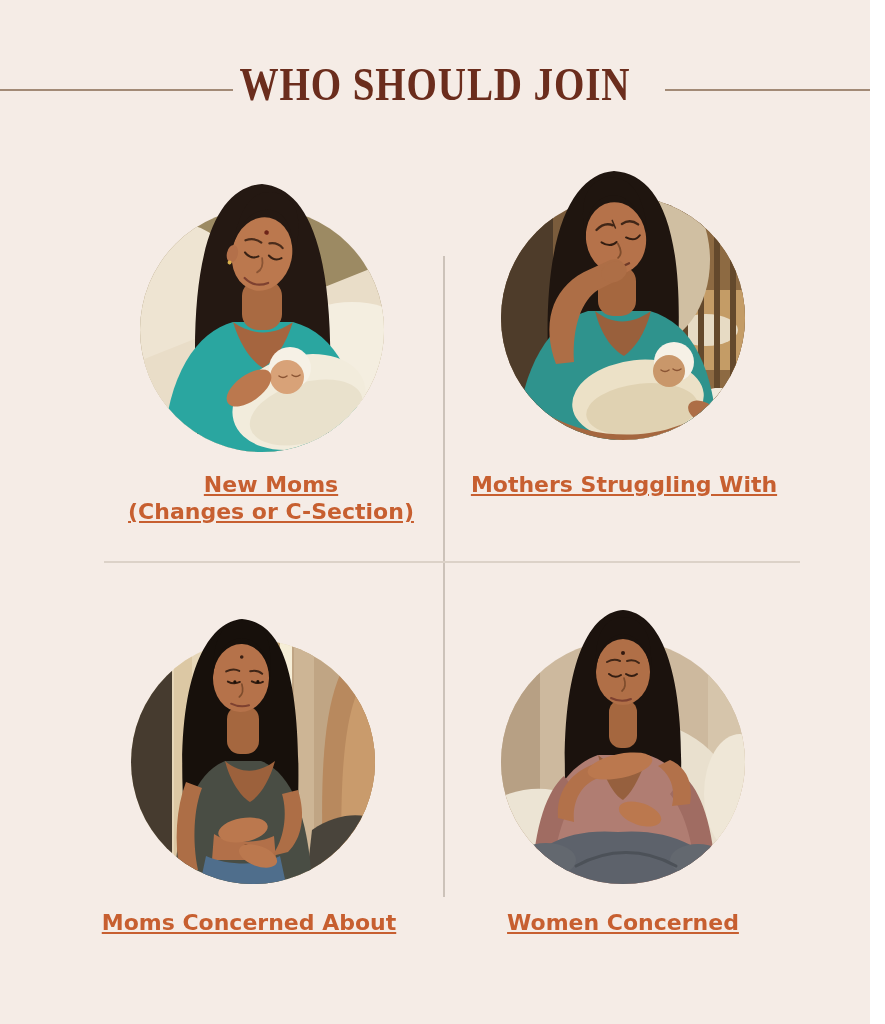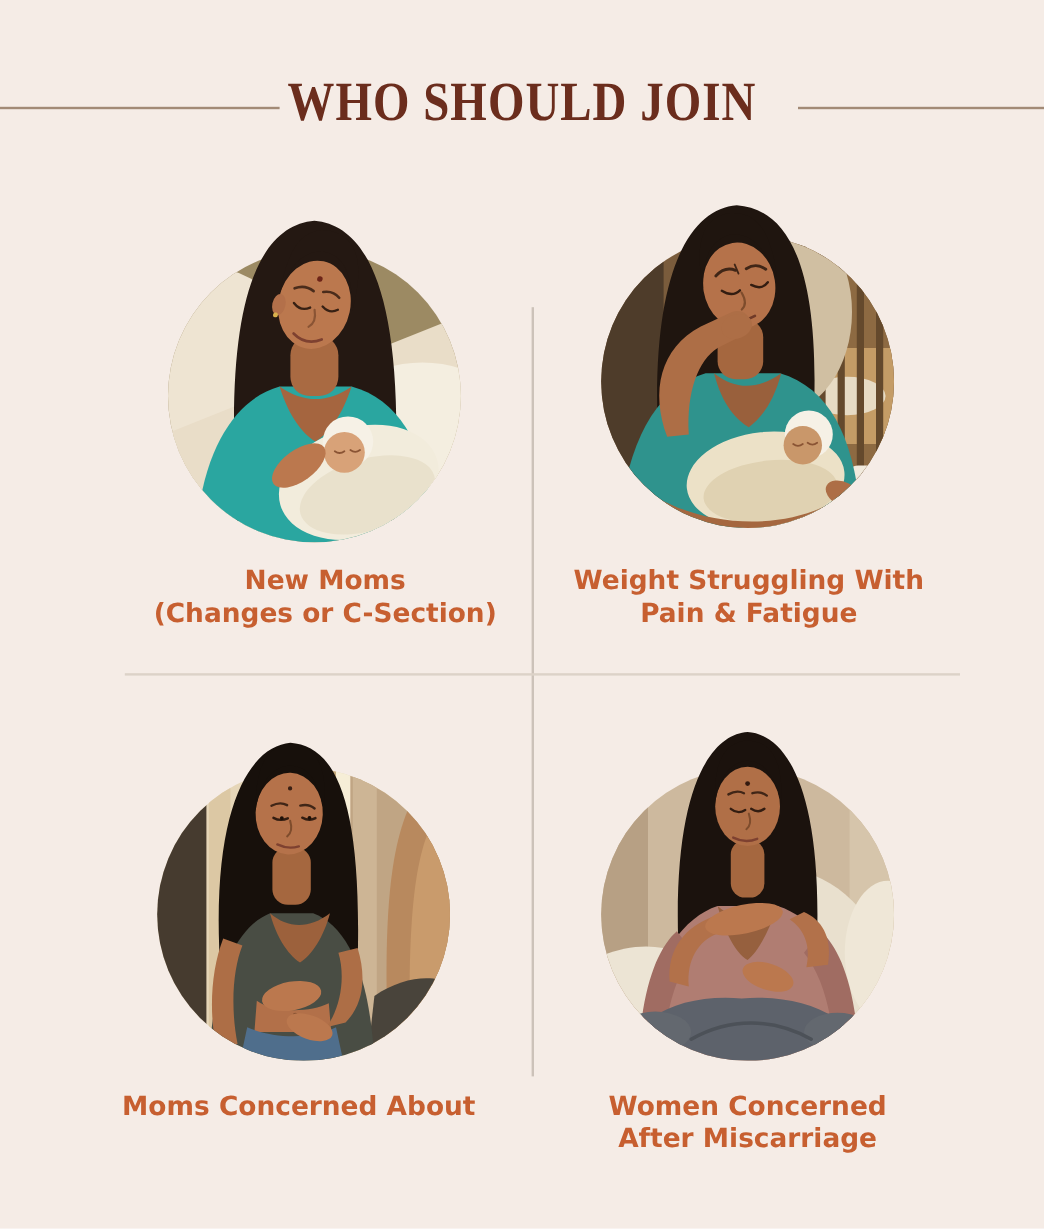--- a/index.html
+++ b/index.html
@@ -18,21 +18,21 @@
   .rule-right{left:665px;width:212px;}
   .divider-v{position:absolute;left:443px;top:256px;width:2px;height:641px;background:#ccc2b9;}
   .divider-h{position:absolute;left:104px;top:561px;width:696px;height:2px;background:#dcd2c8;}
   figure{margin:0;}
   .photo{position:absolute;width:250px;height:290px;}
   .caption{
     position:absolute;width:440px;text-align:center;
     color:#c75f30;font-weight:700;font-size:22px;line-height:1.22;
     font-family:"DejaVu Sans","Liberation Sans",sans-serif;
   }
-  .cap-line{display:block;}
+  .cap-line{display:block;text-decoration:underline;}
 </style>
 </head>
 <body>
 
 <div class="page">
 
   <span class="rule rule-left"></span>
   <h1 class="title">WHO SHOULD JOIN</h1>
   <span class="rule rule-right"></span>
 
@@ -142,22 +142,21 @@
         </g>
         <circle cx="176" cy="212" r="20" fill="#f6f1e6"></circle>
         <circle cx="171" cy="221" r="16" fill="#c9976a"></circle>
         <path d="M163,220 q4,3 8,0" stroke="#8a5434" stroke-width="1.5" fill="none" stroke-linecap="round"></path>
         <path d="M175,219 q4,3 8,0" stroke="#8a5434" stroke-width="1.5" fill="none" stroke-linecap="round"></path>
         <path d="M52,266 C100,292 170,292 212,258 L222,272 C175,306 95,306 46,280 Z" fill="#a5673f"></path>
         <ellipse cx="205" cy="262" rx="16" ry="10" fill="#ad6e46" transform="rotate(28 205 262)"></ellipse>
       </g>
     </svg>
     <figcaption class="caption" style="left:404px;top:472px">
-      <span class="cap-line">Weight Struggling With</span>
-      <span class="cap-line">Pain &amp; Fatigue</span>
+      <span class="cap-line">Mothers Struggling With</span>
     </figcaption>
   </figure>
 
   <figure>
     <svg class="photo" style="left:128px;top:594px" viewBox="0 0 250 290" role="img" aria-label="Mother in a dark tank top with hands on her postpartum belly looking at her reflection in a mirror">
       <defs>
         <clipPath id="bl-c">
             <circle cx="125" cy="168" r="122"></circle>
           </clipPath>
         <clipPath id="bl-f">
@@ -256,17 +255,16 @@
         <path d="M192,210 C196,186 186,172 172,166 L160,172 C172,180 178,194 174,212 Z" fill="#b2714a"></path>
         <ellipse cx="142" cy="220" rx="22" ry="11" fill="#bb784e" transform="rotate(18 142 220)"></ellipse>
         <path d="M16,290 C32,252 70,234 120,238 C170,234 212,252 230,290 Z" fill="#5d626b"></path>
         <ellipse cx="48" cy="266" rx="30" ry="17" fill="#63686f"></ellipse>
         <ellipse cx="200" cy="266" rx="28" ry="16" fill="#63686f"></ellipse>
         <path d="M78,272 C110,254 146,254 178,272" stroke="#4c5158" stroke-width="3" fill="none" stroke-linecap="round"></path>
       </g>
     </svg>
     <figcaption class="caption" style="left:403px;top:910px">
       <span class="cap-line">Women Concerned</span>
-      <span class="cap-line">After Miscarriage</span>
     </figcaption>
   </figure>
 
 </div>
 
 </body></html>

